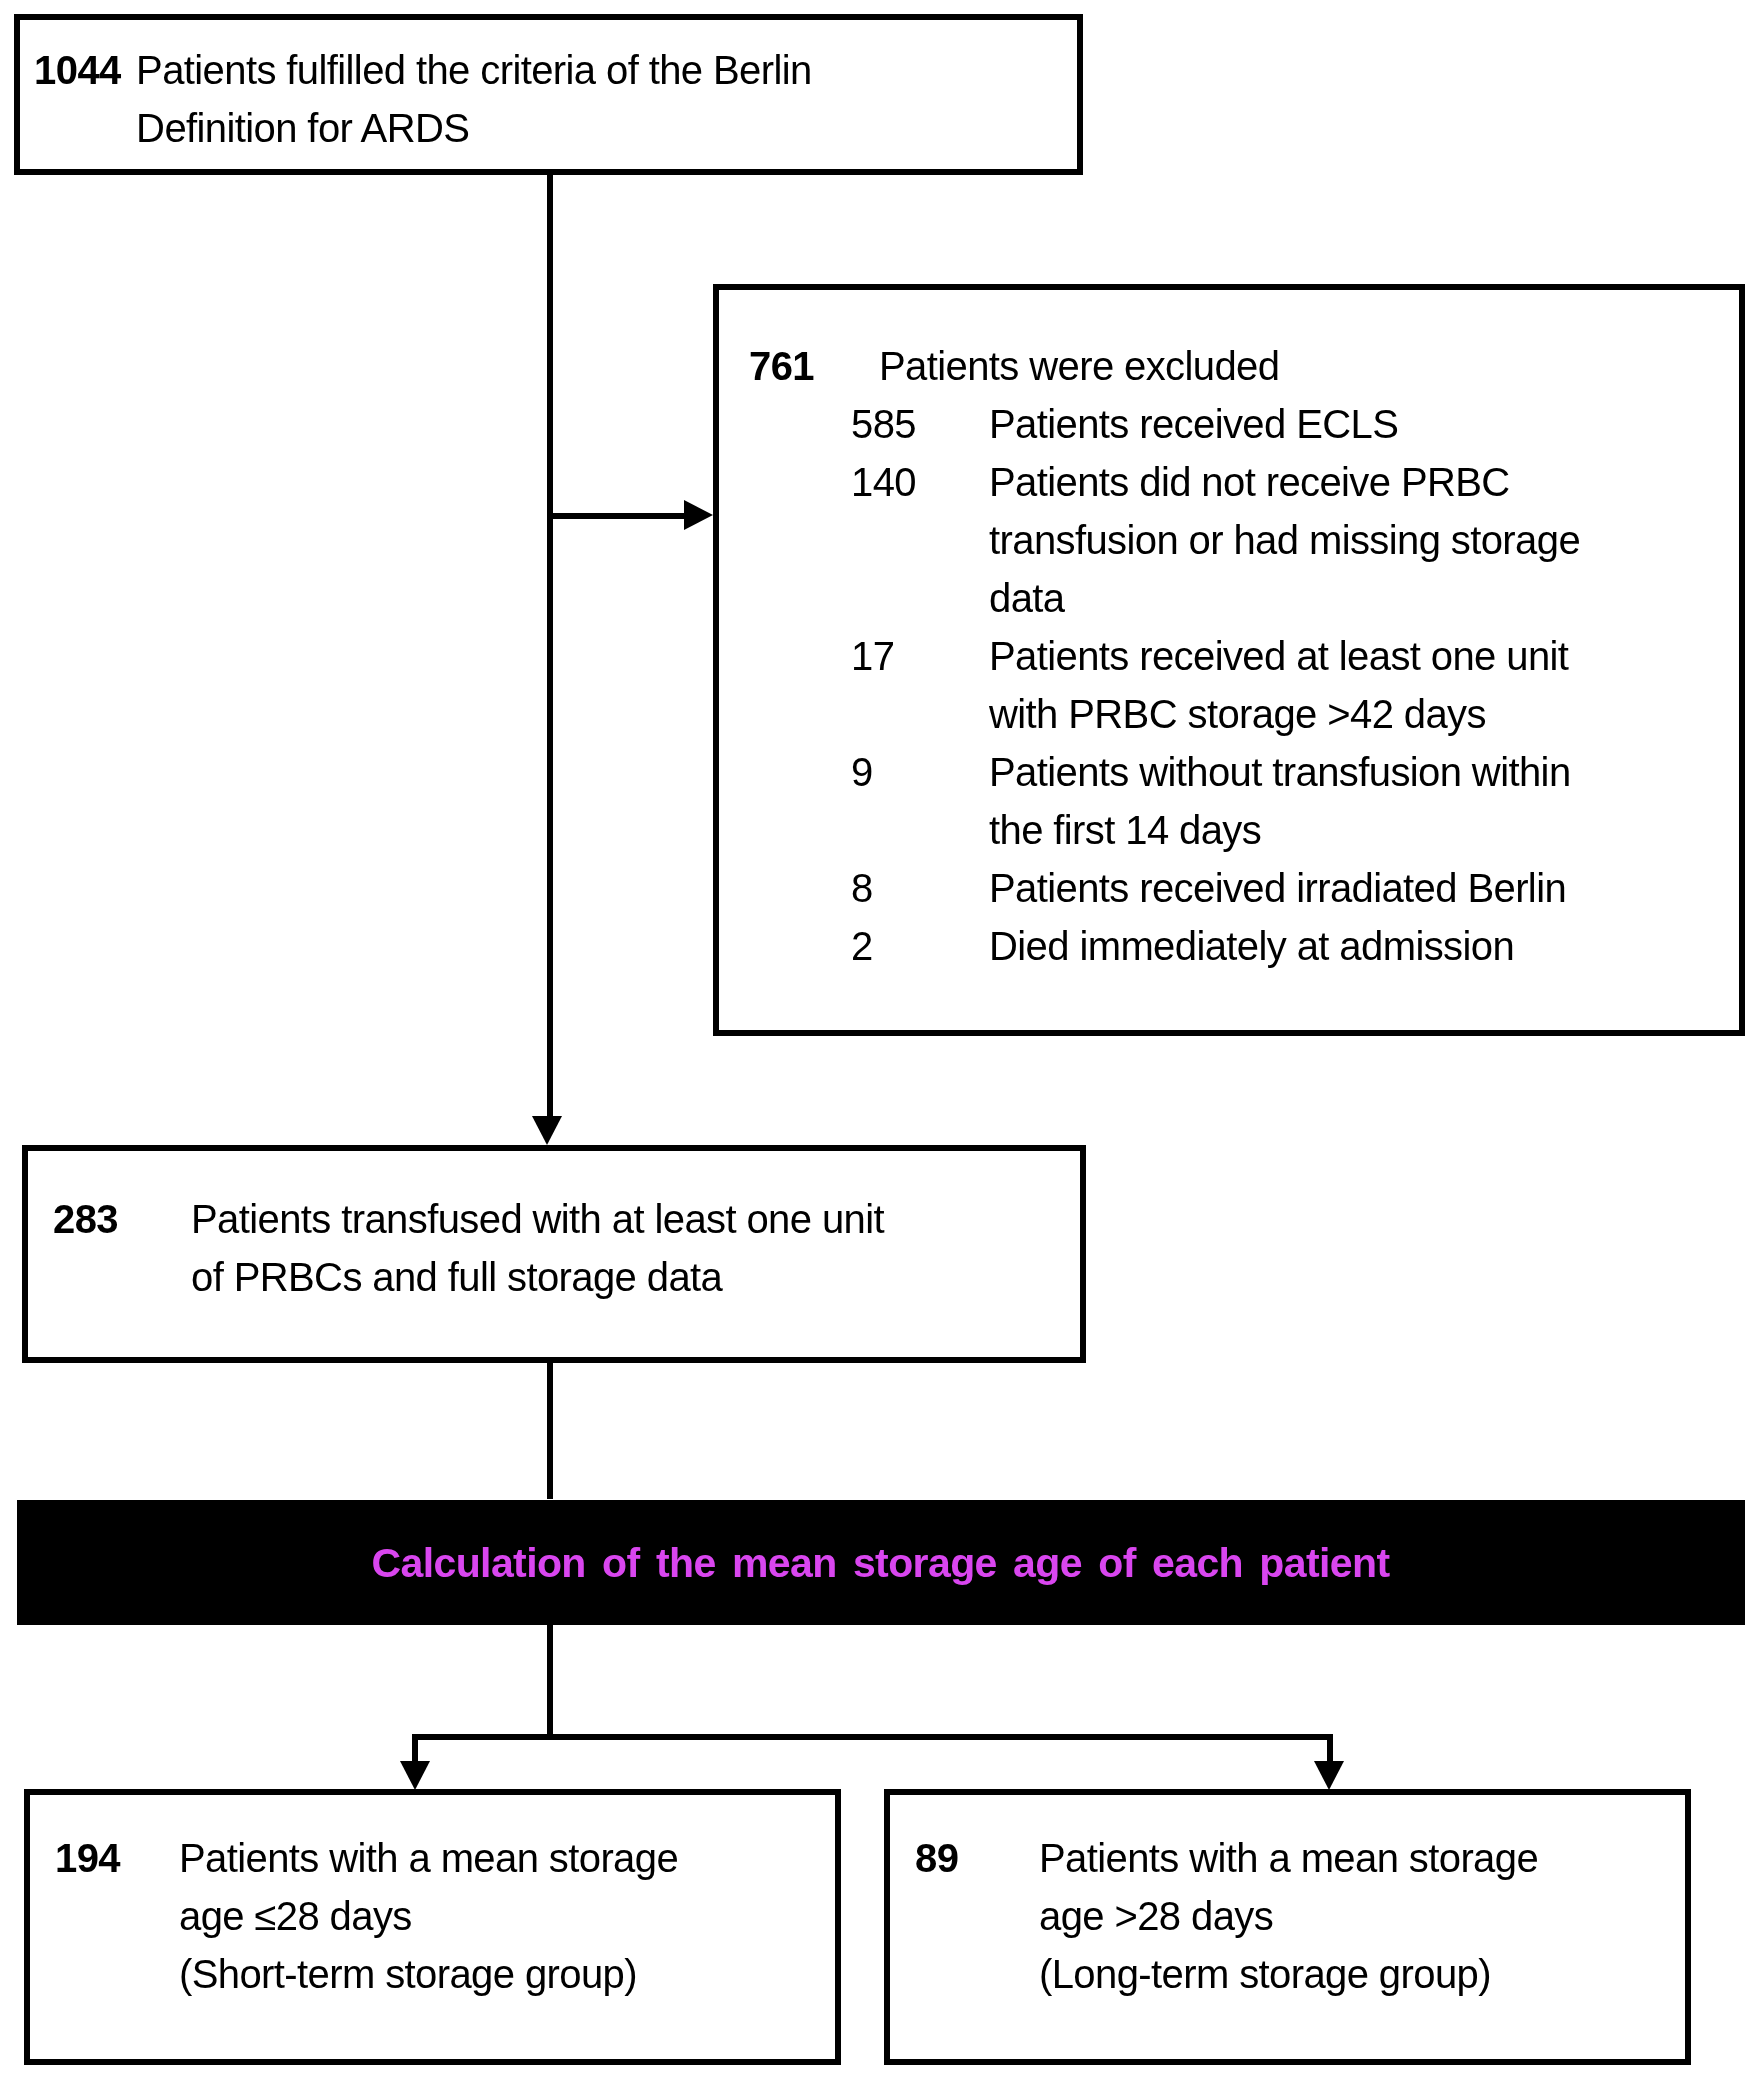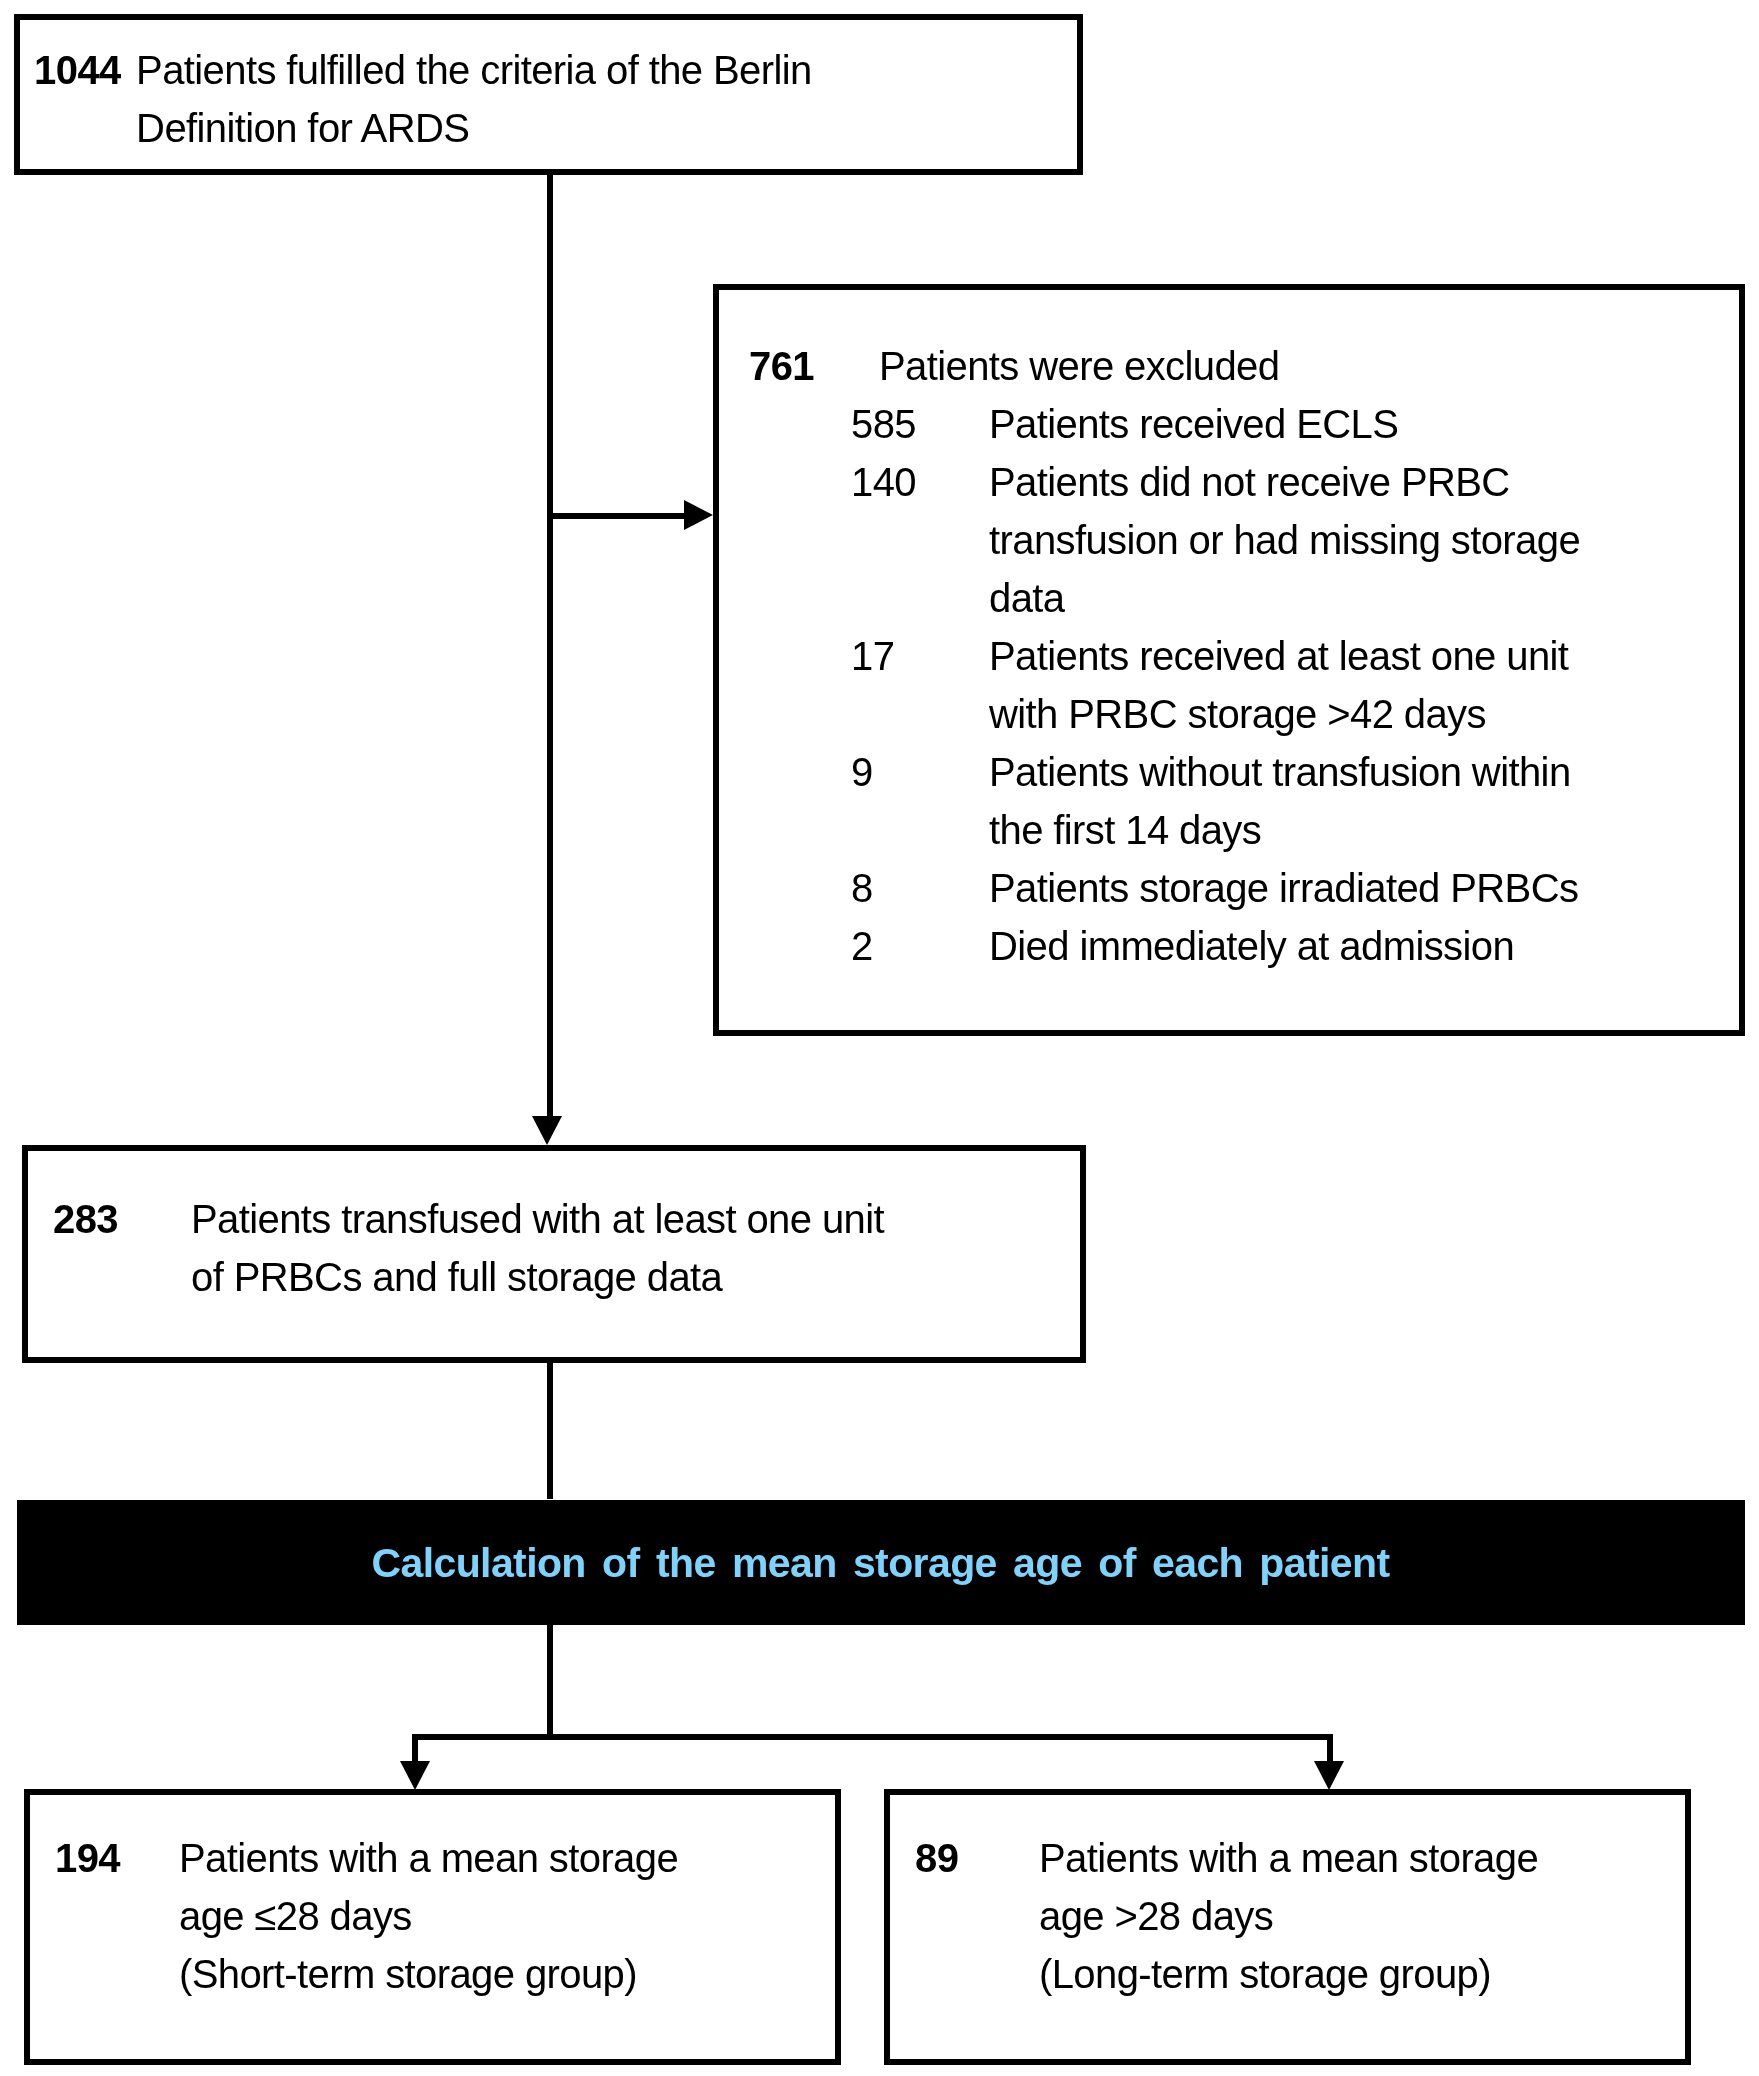--- a/index.html
+++ b/index.html
@@ -30,21 +30,21 @@
   .box-excl{left:713px;top:284px;width:1032px;height:752px;padding:47px 11px 0 0;}
   .box-excl .head{grid-template-columns:91px 1fr;padding-left:30px;gap:39px;}
   .box-excl .sub{grid-template-columns:138px 1fr;padding-left:132px;}
   .box-excl .sub .num{font-weight:normal;}
   
   .box-incl{left:22px;top:1145px;width:1064px;height:218px;padding:39px 28px 0 25px;}
   .box-incl .row{grid-template-columns:138px 1fr;}
   
   .banner{
     position:absolute;left:16.5px;top:1500px;width:1728px;height:125px;
-    background:#000000;color:#7dd3fc;font-weight:bold;font-size:41px;
+    background:#000000;color:#d946ef;font-weight:bold;font-size:41px;
     display:flex;align-items:center;justify-content:center;
     word-spacing:5.5px;
   }
   
   .box-short{left:24px;top:1789px;width:817px;height:276px;padding:34px 11px 0 25px;}
   .box-long{left:884px;top:1789px;width:807px;height:276px;padding:34px 11px 0 25px;}
   .box-short .row,.box-long .row{grid-template-columns:124px 1fr;}
   
   .line{position:absolute;background:#000000;}
   .l-v1{left:547px;top:175px;width:5.5px;height:941px;}
@@ -102,21 +102,21 @@
       <div class="txt">Patients received at least one unit
 with PRBC storage &gt;42 days</div>
     </div>
     <div class="row sub">
       <div class="num">9</div>
       <div class="txt">Patients without transfusion within
 the first 14 days</div>
     </div>
     <div class="row sub">
       <div class="num">8</div>
-      <div class="txt">Patients storage irradiated PRBCs</div>
+      <div class="txt">Patients received irradiated Berlin</div>
     </div>
     <div class="row sub">
       <div class="num">2</div>
       <div class="txt">Died immediately at admission</div>
     </div>
   </div>
 
   <div class="box box-incl">
     <div class="row">
       <div class="num">283</div>

